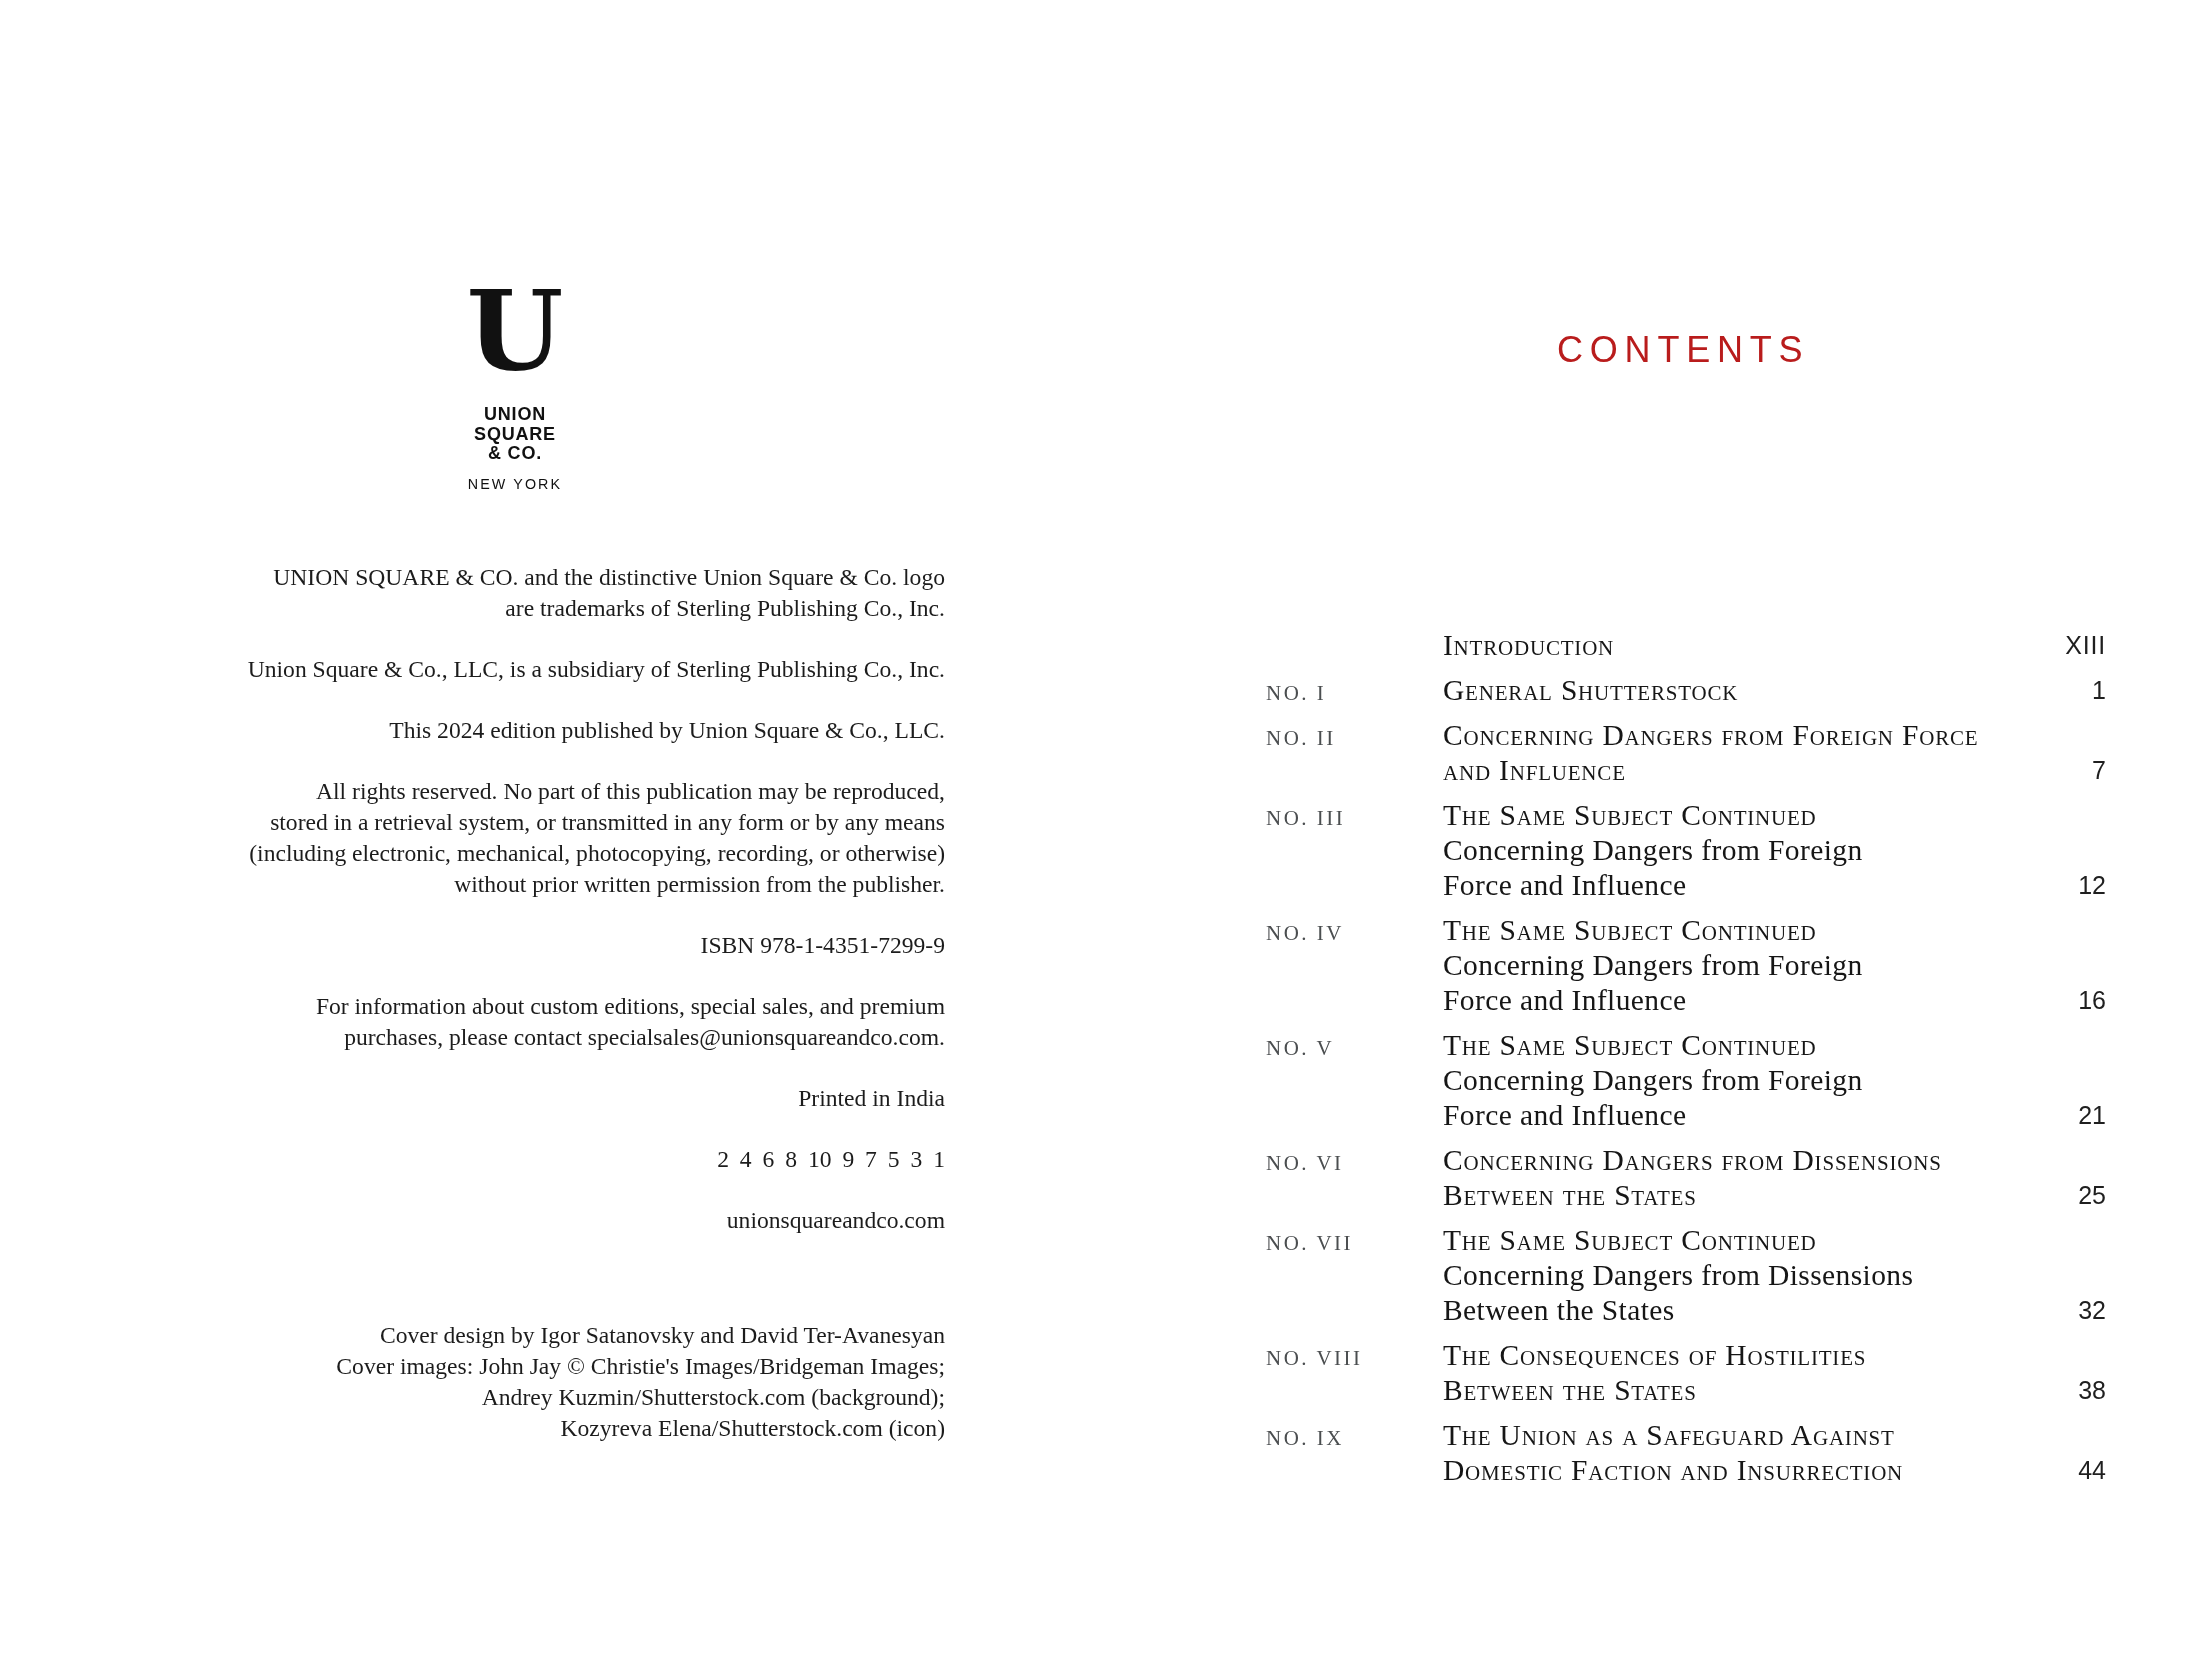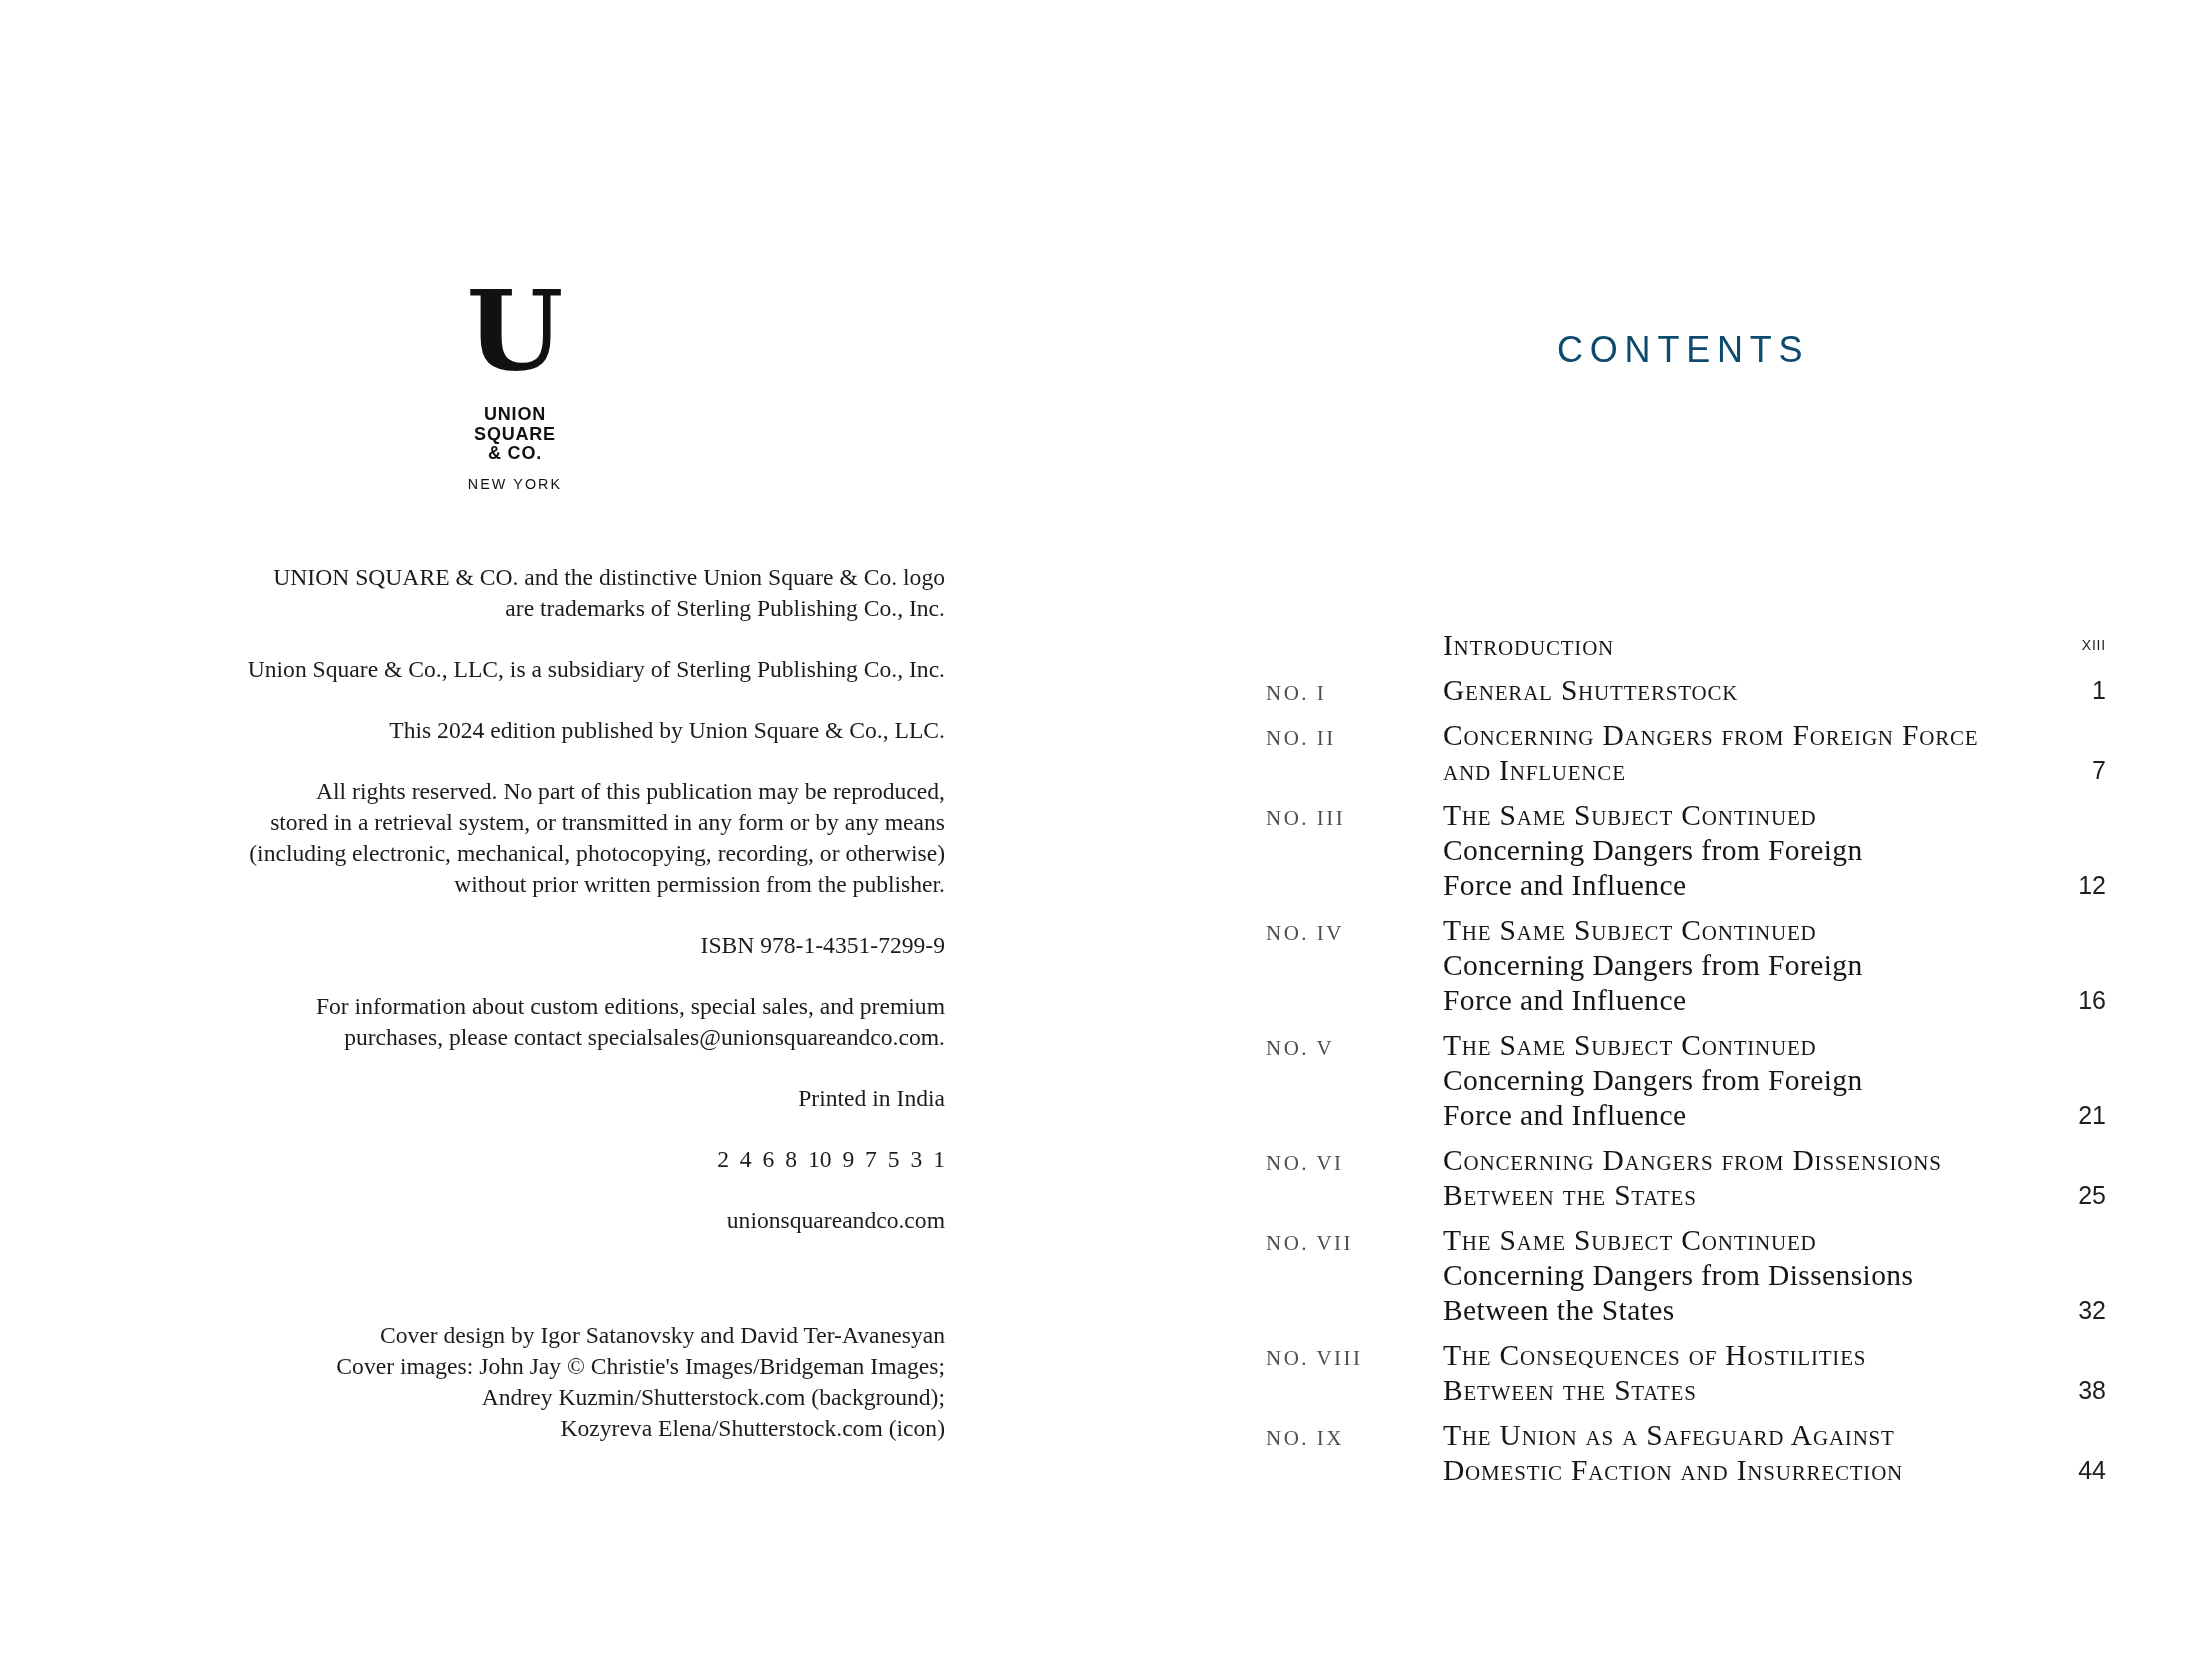--- a/index.html
+++ b/index.html
@@ -60,21 +60,21 @@
 
   
   .contents-heading {
     position: absolute;
     left: 1557px;
     top: 329px;
     font-family: "Liberation Sans", sans-serif;
     font-weight: 400;
     font-size: 36px;
     letter-spacing: 6.8px;
-    color: #0c4a6e;
+    color: #b91c1c;
   }
 
   .toc {
     position: absolute;
     left: 1266px;
     top: 628px;
     width: 840px;
     display: flex;
     flex-direction: column;
     gap: 10px;
@@ -99,21 +99,21 @@
   .toc-page {
     flex: none;
     width: 76px;
     align-self: flex-end;
     text-align: right;
     font-family: "Liberation Sans", sans-serif;
     font-size: 25px;
     line-height: 35px;
     color: #1f1f1f;
   }
-  .toc-page.pg-sm { font-size: 14px; letter-spacing: 0.8px; }
+  .toc-page.pg-sm { font-size: 25px; letter-spacing: 0.8px; }
 </style>
 </head>
 <body>
 
 <div class="canvas">
 
   <div>
 
     <div class="logo">
       <div class="logo-u">U</div>

